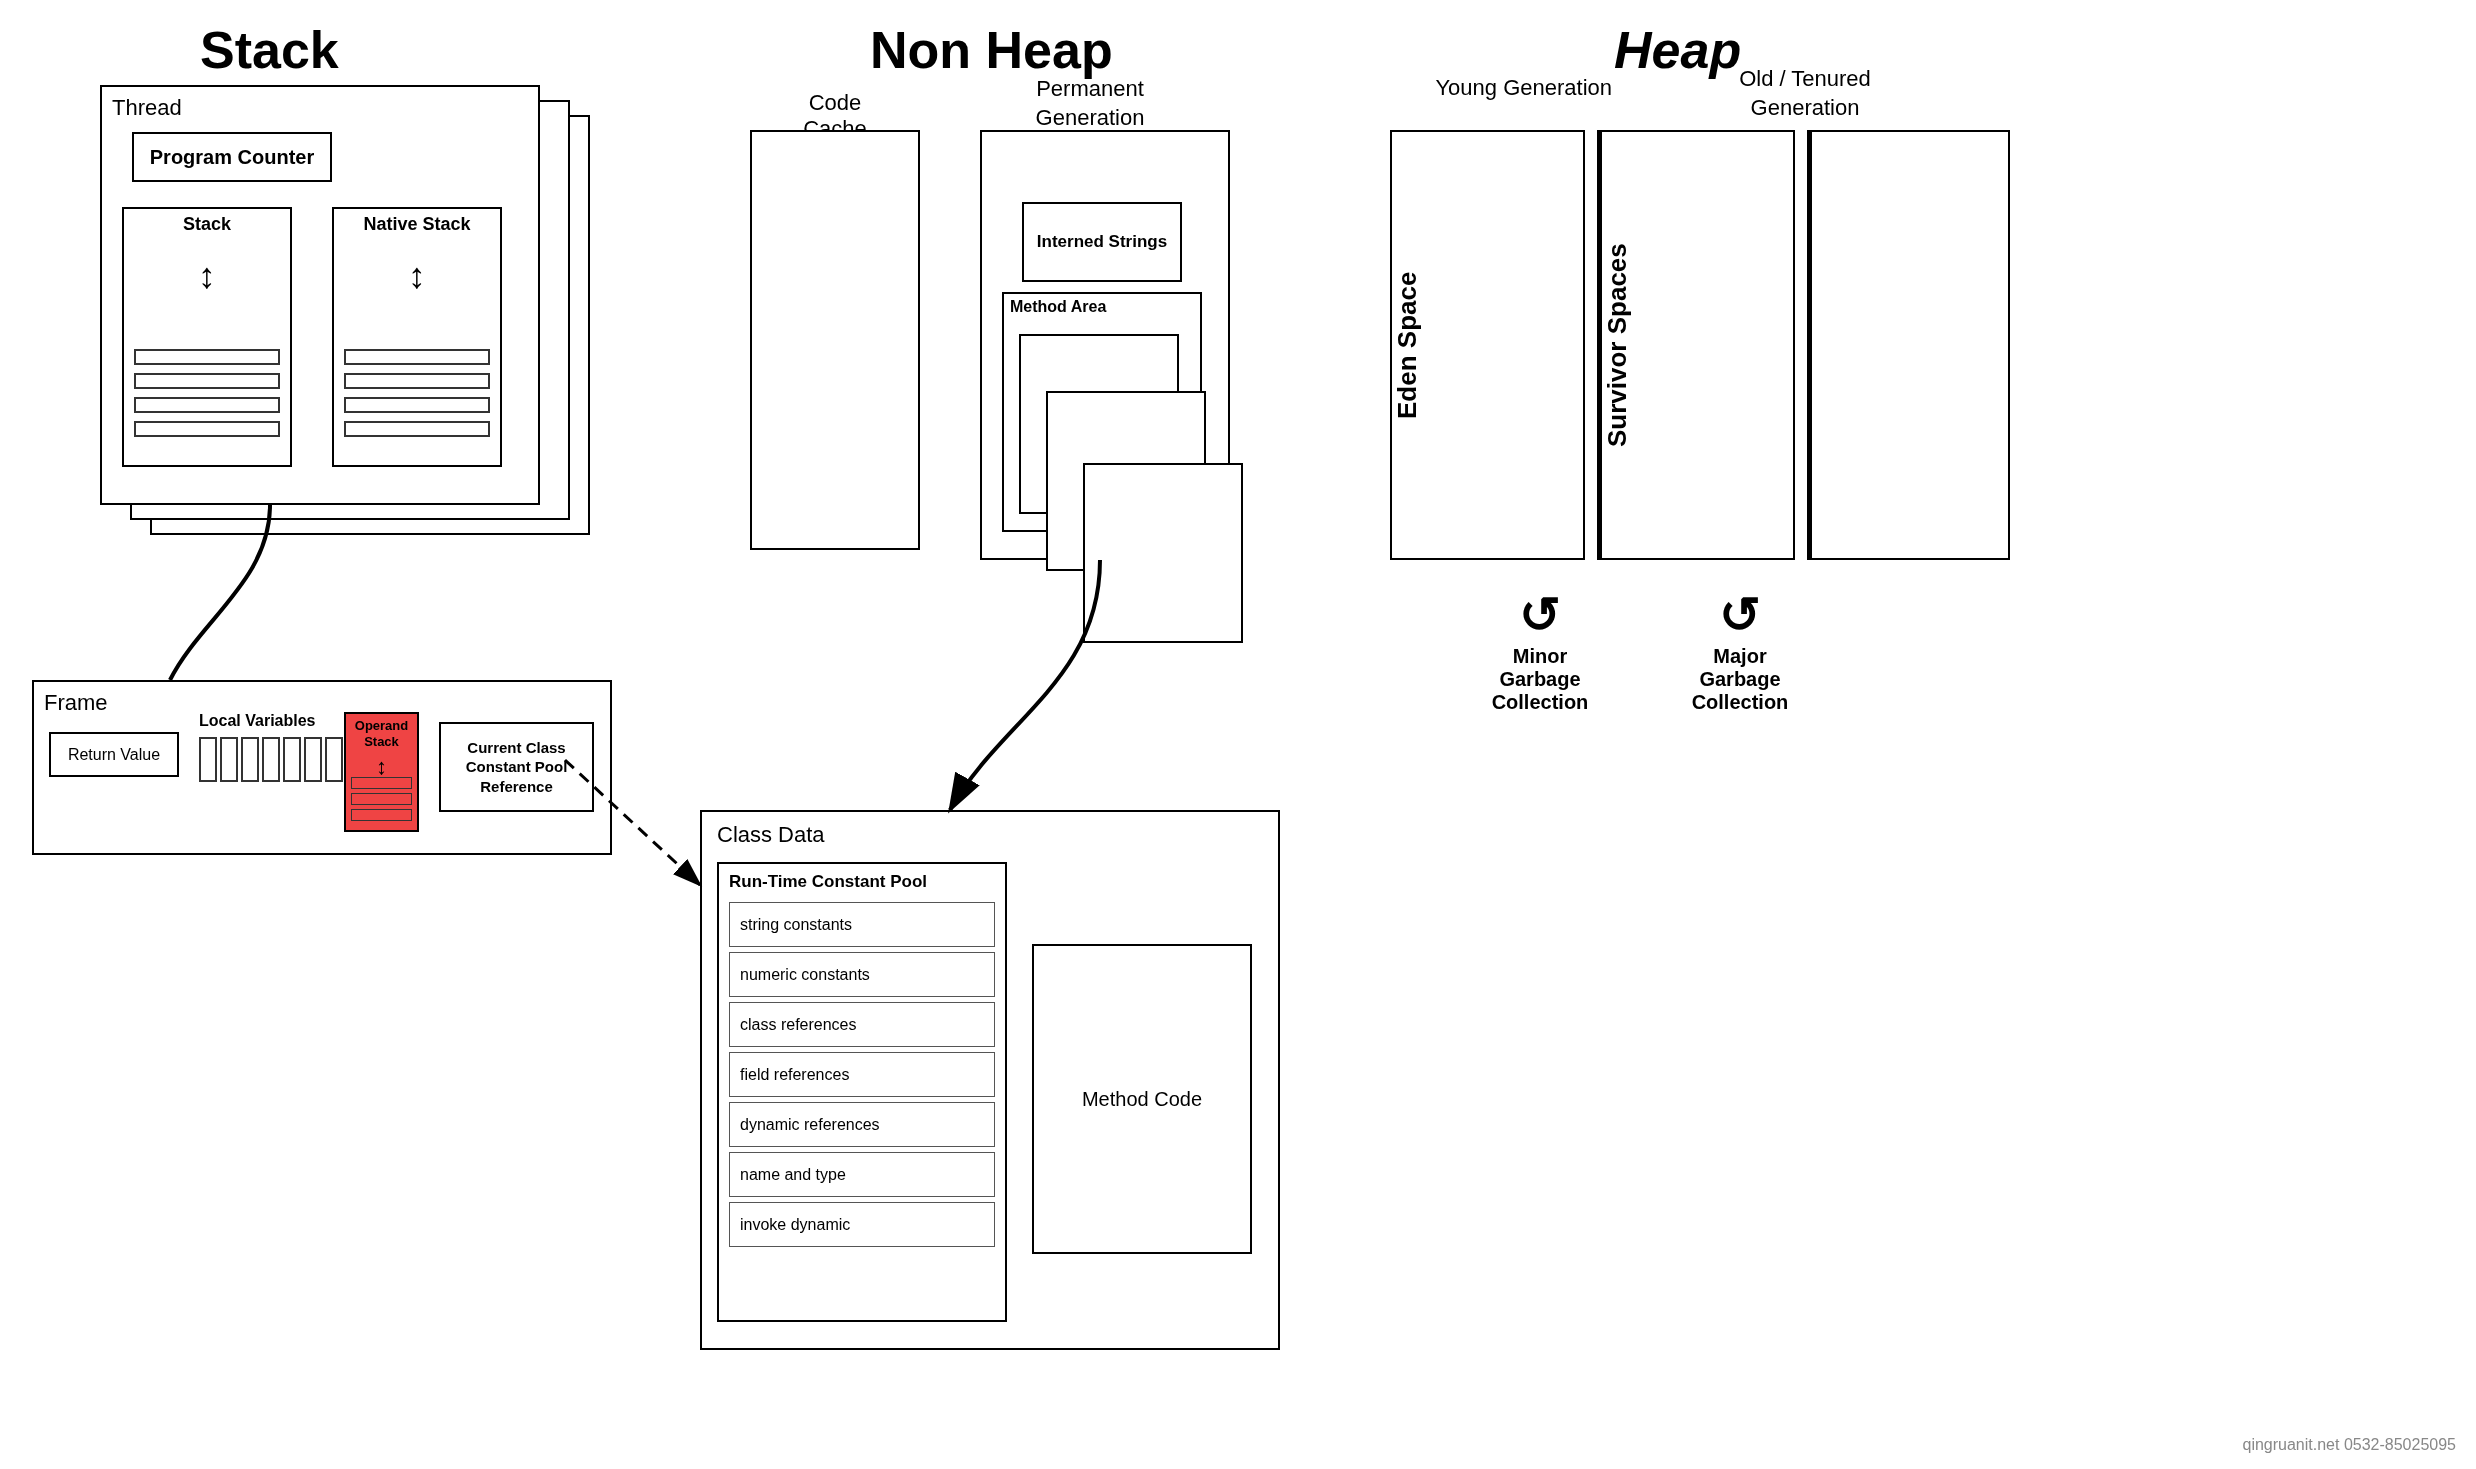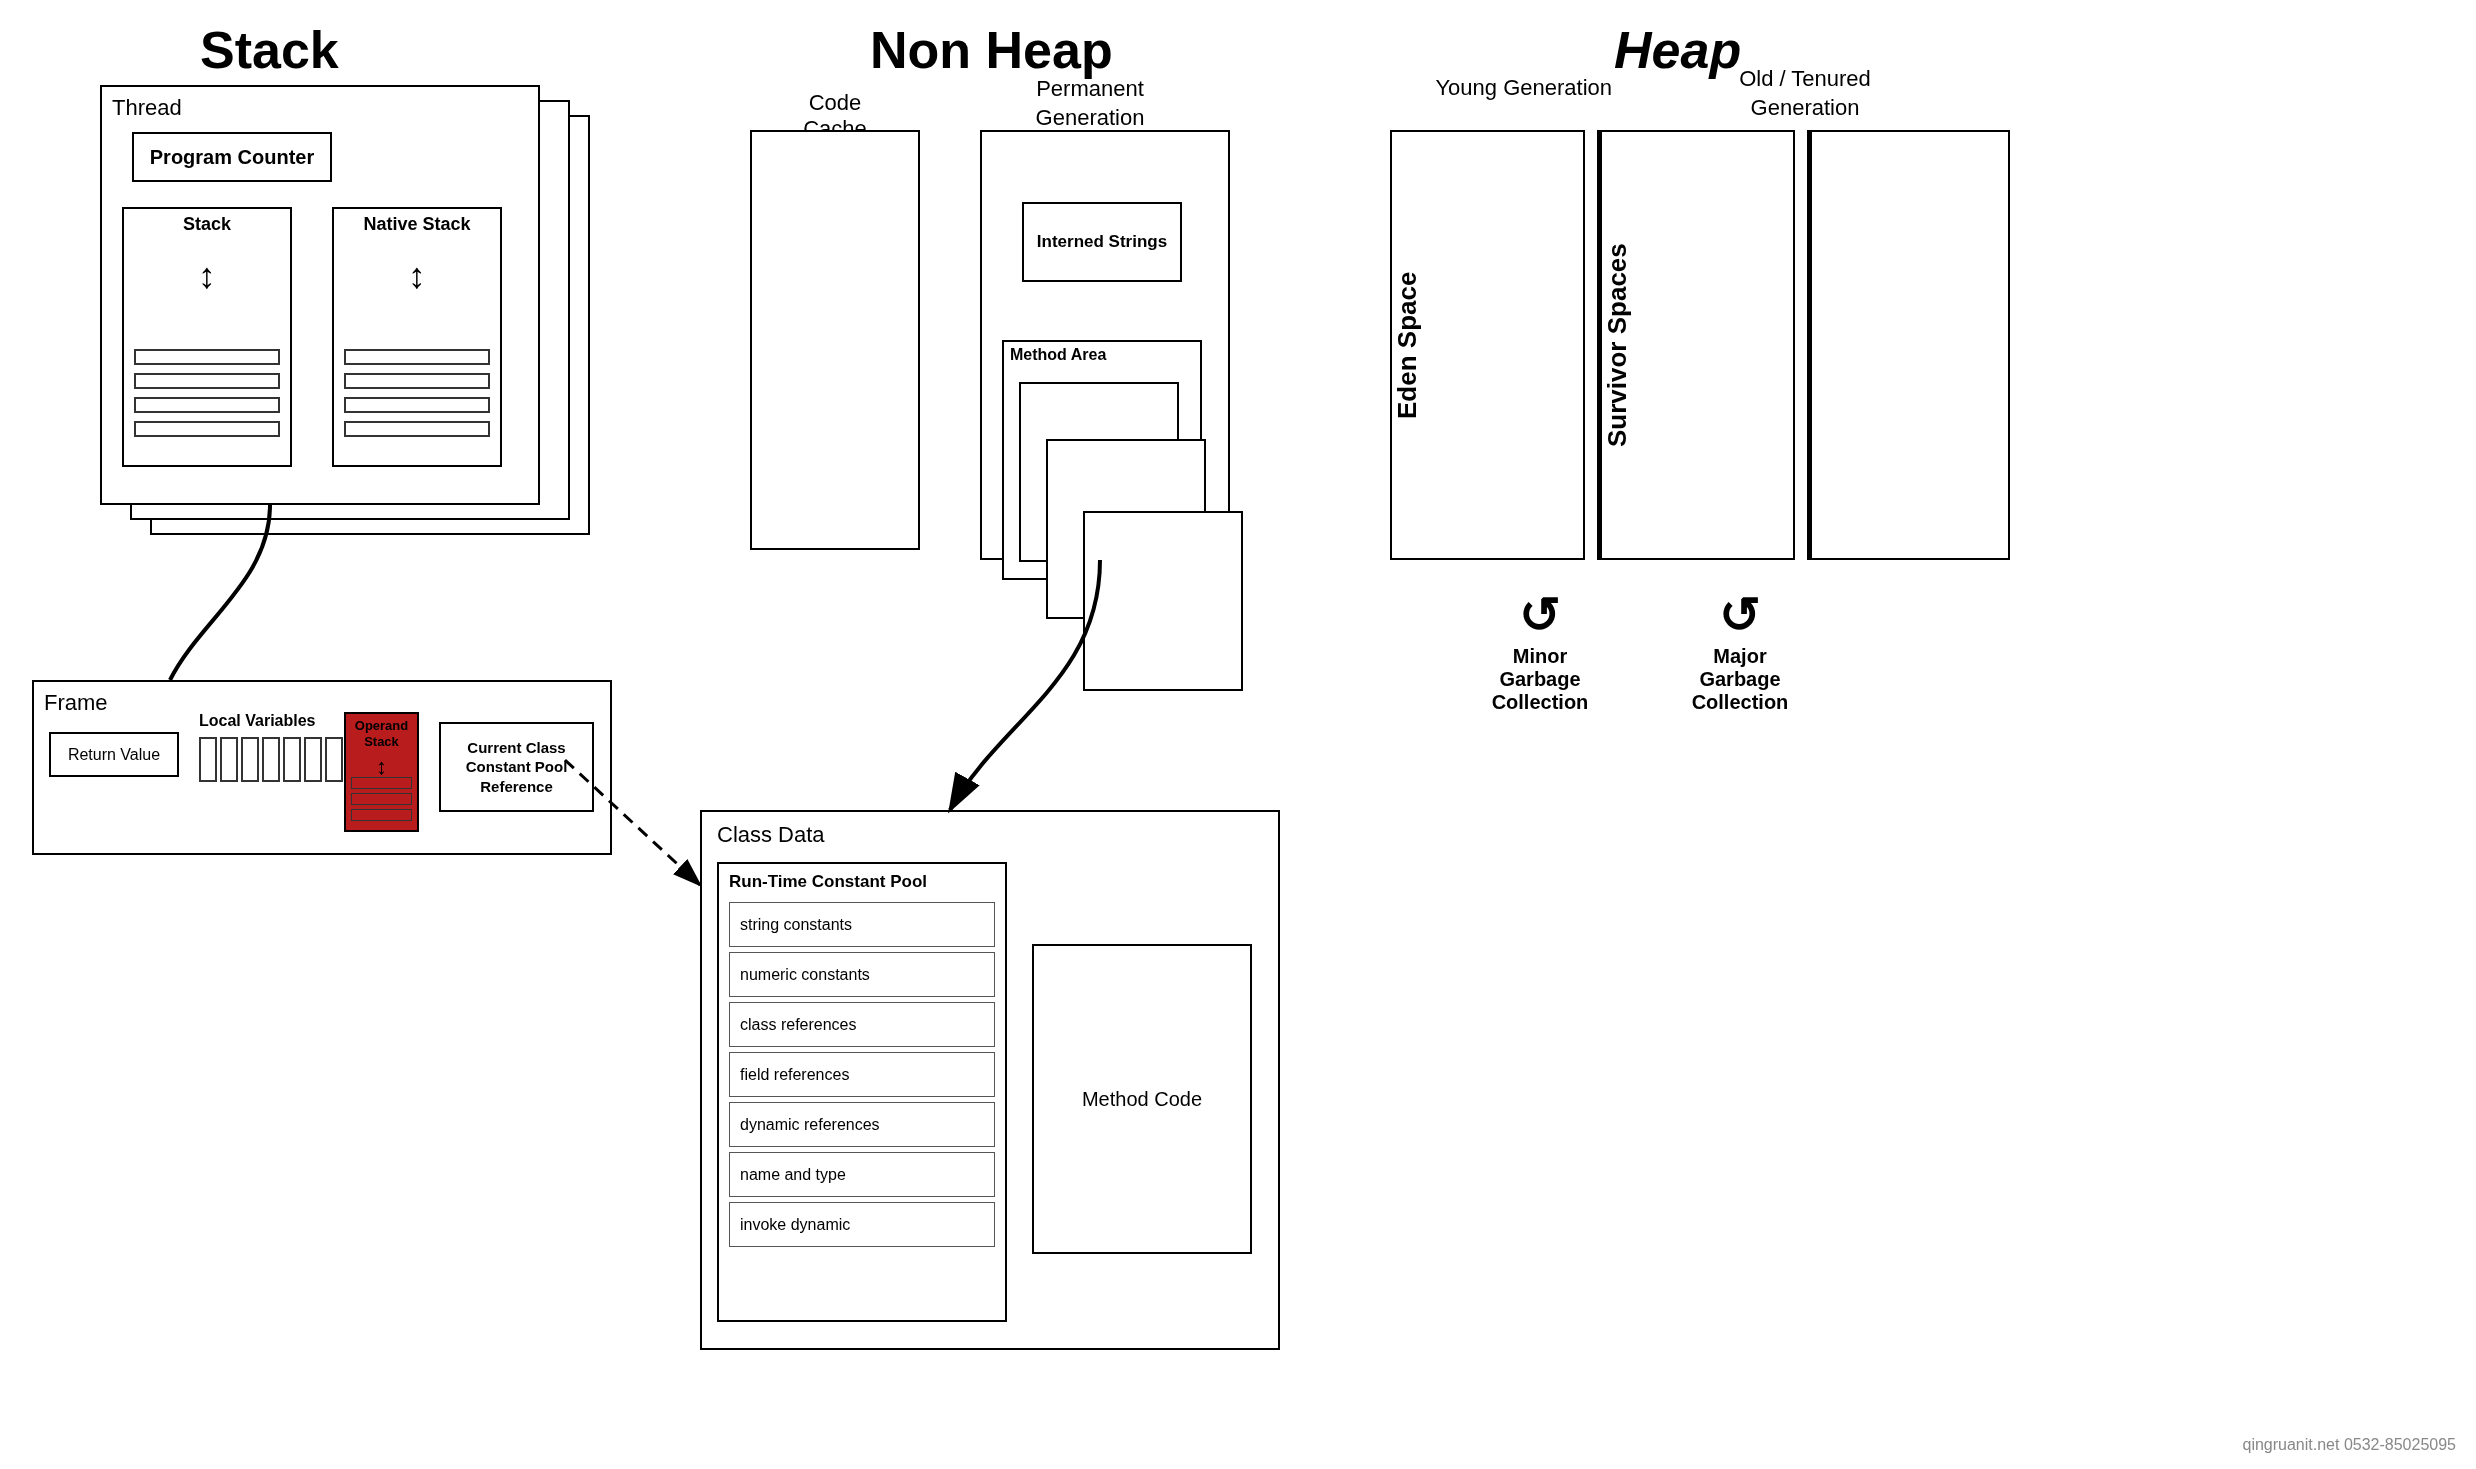--- a/index.html
+++ b/index.html
@@ -190,21 +190,21 @@
     }
 
     
     .operand-stack {
       position: absolute;
       top: 30px;
       left: 310px;
       width: 75px;
       height: 120px;
       border: 2.5px solid #000;
-      background: #b91c1c;
+      background: #ef4444;
     }
     .operand-label {
       font-size: 13px;
       font-weight: 600;
       text-align: center;
       padding-top: 4px;
       line-height: 1.2;
     }
     .operand-lines {
       position: absolute;
@@ -295,21 +295,20 @@
 
     
     .method-area-outer {
       position: absolute;
       top: 160px;
       left: 20px;
       width: 200px;
       height: 240px;
       border: 2.5px solid #000;
       background: #fff;
-      margin-top: 48px;
     }
     .method-area-label {
       font-size: 16px;
       font-weight: 600;
       padding: 4px 6px;
     }
     .method-area-inner1 {
       position: absolute;
       top: 40px;
       left: 15px;

